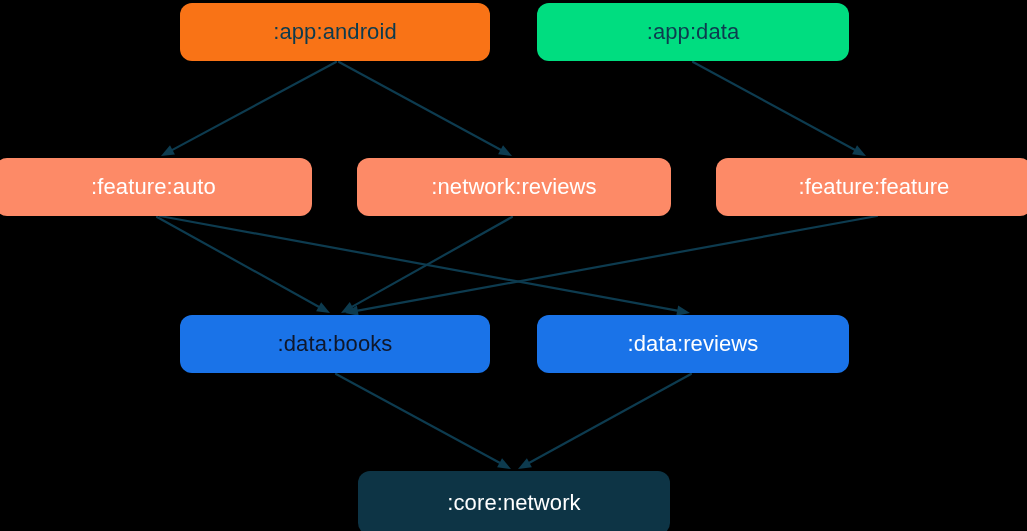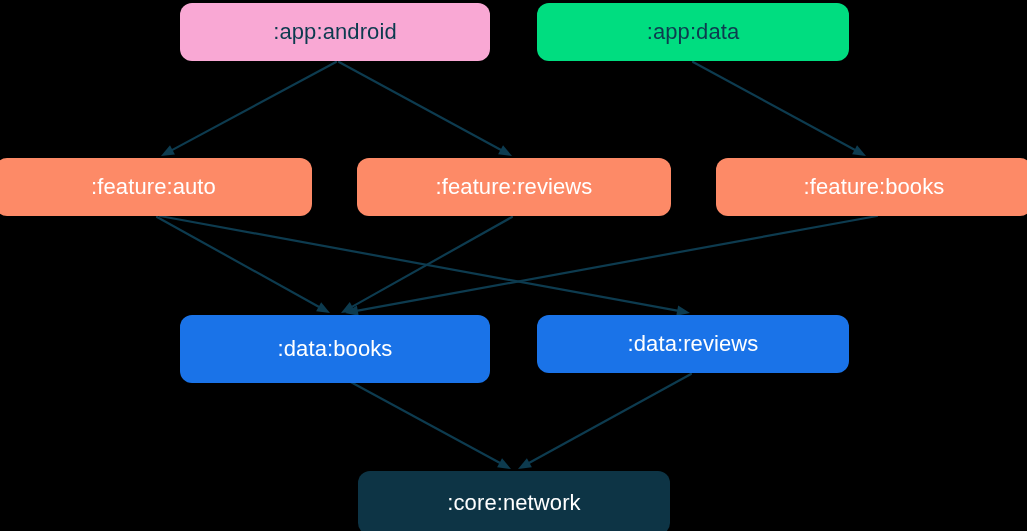--- a/index.html
+++ b/index.html
@@ -60,36 +60,36 @@
       <polygon points="690,313 676.2762534115587,315.77466747129176 678.1485507660999,305.5445891423552" fill="#0d3b4f"></polygon>
       <line x1="512" y1="217" x2="352.3357892100113" y2="306.6360481628007" stroke="#0d3b4f" stroke-width="2.2" stroke-linecap="round"></line>
       <polygon points="341,313 349.7902084751316,302.1017324787962 354.881369944891,311.17036384680523" fill="#0d3b4f"></polygon>
       <line x1="877" y1="216" x2="357.7891533481734" y2="310.6681430925323" stroke="#0d3b4f" stroke-width="2.2" stroke-linecap="round"></line>
       <polygon points="345,313 356.8564105851863,305.55248175326295 358.72189611116045,315.7838044318017" fill="#0d3b4f"></polygon>
       <line x1="336" y1="374" x2="499.574905388346" y2="462.79780578224495" stroke="#0d3b4f" stroke-width="2.2" stroke-linecap="round"></line>
       <polygon points="511,469 497.094027701244,467.36784362690656 502.055783075448,458.22776793758334" fill="#0d3b4f"></polygon>
       <line x1="691" y1="374" x2="529.3949762798137" y2="462.74264308333926" stroke="#0d3b4f" stroke-width="2.2" stroke-linecap="round"></line>
       <polygon points="518,469 526.8920335131494,458.1846525714138 531.897919046478,467.30063359526474" fill="#0d3b4f"></polygon>
     </svg>
-<div class="node" style="left: 180px; top: 3px; width: 310px; height: 58px; background: #f9a8d4; color: rgb(13, 59, 79);">
+<div class="node" style="left: 180px; top: 3px; width: 310px; height: 58px; background: #f97316; color: rgb(13, 59, 79);">
       <span class="node-label">:app:android</span>
     </div>
     <div class="node" style="left: 537px; top: 3px; width: 312px; height: 58px; background: rgb(0, 221, 128); color: rgb(13, 59, 79);">
       <span class="node-label">:app:data</span>
     </div>
     <div class="node" style="left: -5px; top: 158px; width: 317px; height: 58px; background: rgb(253, 138, 103); color: rgb(255, 255, 255);">
       <span class="node-label">:feature:auto</span>
     </div>
     <div class="node" style="left: 357px; top: 158px; width: 314px; height: 58px; background: rgb(253, 138, 103); color: rgb(255, 255, 255);">
-      <span class="node-label">:feature:reviews</span>
+      <span class="node-label">:network:reviews</span>
     </div>
     <div class="node" style="left: 716px; top: 158px; width: 316px; height: 58px; background: rgb(253, 138, 103); color: rgb(255, 255, 255);">
-      <span class="node-label">:feature:books</span>
+      <span class="node-label">:feature:feature</span>
     </div>
-    <div class="node" style="left: 180px; top: 315px; width: 310px; height: 68px; background: rgb(26, 115, 232); color: #ffffff;">
+    <div class="node" style="left: 180px; top: 315px; width: 310px; height: 58px; background: rgb(26, 115, 232); color: #0f172a;">
       <span class="node-label">:data:books</span>
     </div>
     <div class="node" style="left: 537px; top: 315px; width: 312px; height: 58px; background: rgb(26, 115, 232); color: rgb(255, 255, 255);">
       <span class="node-label">:data:reviews</span>
     </div>
     <div class="node" style="left: 358px; top: 471px; width: 312px; height: 64px; background: rgb(13, 52, 69); color: rgb(255, 255, 255);">
       <span class="node-label">:core:network</span>
     </div>
   </div>
 

